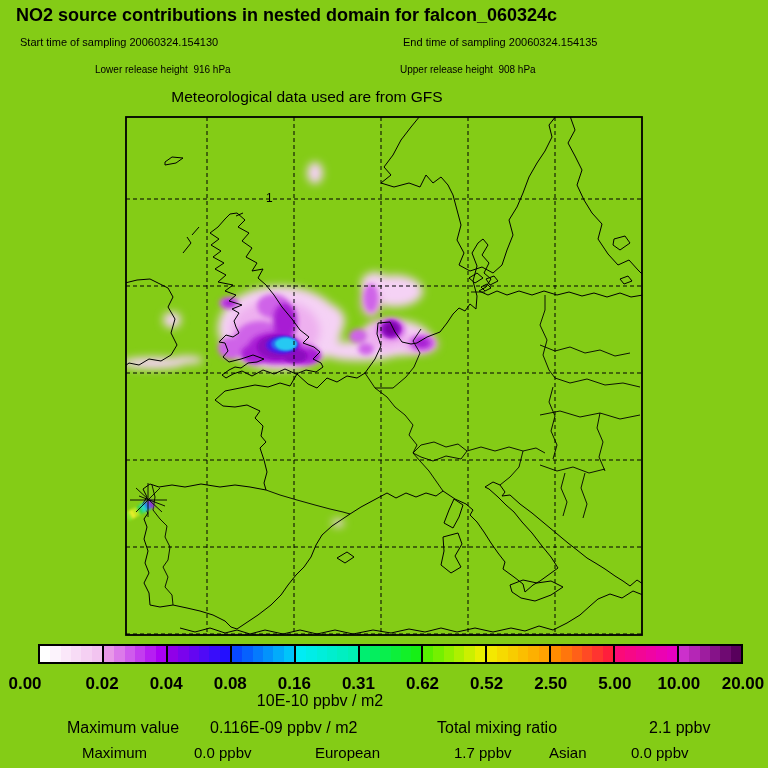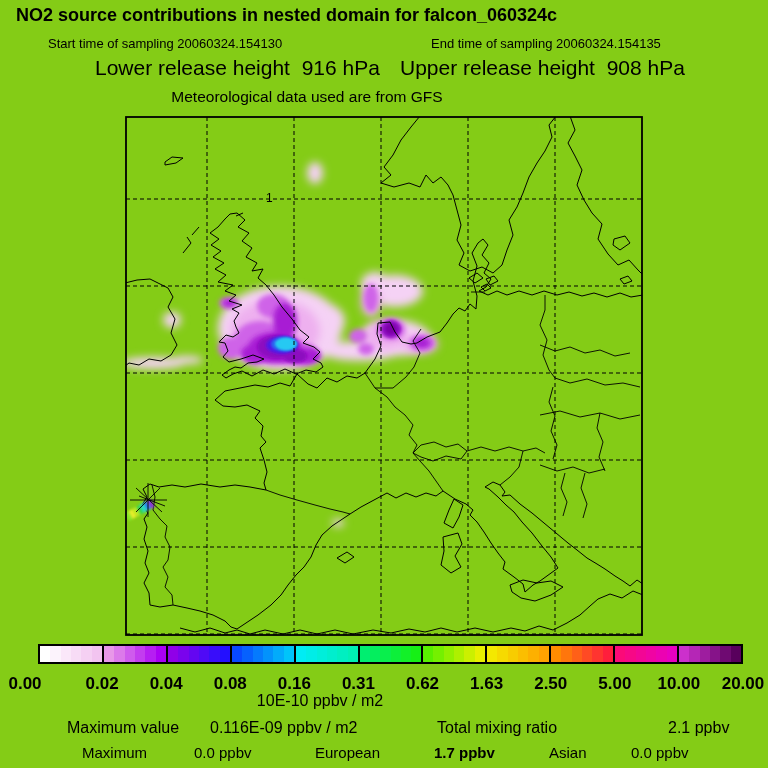--- a/index.html
+++ b/index.html
@@ -1,21 +1,21 @@
 <!DOCTYPE html>
 <html><head>
 <meta charset="utf-8">
 <style>
   html,body{margin:0;padding:0;background:#fff;}
   #canvas{position:relative;width:768px;height:768px;background:#84cc16;overflow:hidden;
           font-family:"Liberation Sans","DejaVu Sans",sans-serif;color:#000;}
   .abs{position:absolute;white-space:pre;}
   #plot-title{left:16px;top:5px;font-size:18px;font-weight:bold;}
-  .h2{top:36px;font-size:13px;margin-left:28px;}
-  .h3{top:56px;font-size:21px;}
+  .h2{top:36px;font-size:11px;}
+  .h3{top:64px;font-size:10px;}
   #met-line{top:88px;left:0;width:614px;text-align:center;font-size:15.5px;white-space:pre;}
   #map-wrap{position:absolute;left:125px;top:116px;width:518px;height:520px;}
   #colorbar{position:absolute;left:38px;top:644px;width:705px;height:20px;display:flex;
             border:2px solid #000;box-sizing:border-box;}
   .cb-seg{flex:1 1 0;border-right:2px solid #000;}
   .cb-seg:last-child{border-right:none;}
   .cb-tick{position:absolute;top:666px;transform:translateX(-50%);font-size:17px;font-weight:bold;white-space:pre;margin-top:8px;}
   #units-label{top:692px;left:0;width:640px;text-align:center;font-size:16px;}
   .statA{top:719px;font-size:16px;}
   .statB{top:744px;font-size:15px;}
@@ -198,34 +198,34 @@
       <div class="cb-seg" style="background: linear-gradient(90deg, rgb(204, 48, 204) 0%, rgb(204, 48, 204) 16.67%, rgb(181, 38, 182) 16.67%, rgb(181, 38, 182) 33.33%, rgb(158, 29, 159) 33.33%, rgb(158, 29, 159) 50%, rgb(134, 19, 137) 50%, rgb(134, 19, 137) 66.67%, rgb(111, 10, 114) 66.67%, rgb(111, 10, 114) 83.33%, rgb(88, 0, 92) 83.33%, rgb(88, 0, 92) 100%);"></div>
     </div>
   <div id="ticks">
       <span class="cb-tick" style="left: 25px;">0.00</span>
       <span class="cb-tick" style="left: 102.09px;">0.02</span>
       <span class="cb-tick" style="left: 166.18px;">0.04</span>
       <span class="cb-tick" style="left: 230.27px;">0.08</span>
       <span class="cb-tick" style="left: 294.36px;">0.16</span>
       <span class="cb-tick" style="left: 358.45px;">0.31</span>
       <span class="cb-tick" style="left: 422.54px;">0.62</span>
-      <span class="cb-tick" style="left: 486.63px;">1.63</span>
+      <span class="cb-tick" style="left: 486.63px;">0.52</span>
       <span class="cb-tick" style="left: 550.72px;">2.50</span>
       <span class="cb-tick" style="left: 614.81px;">5.00</span>
       <span class="cb-tick" style="left: 678.9px;">10.00</span>
       <span class="cb-tick" style="left: 742.99px;">20.00</span>
     </div>
   <div id="units-label" class="abs">10E-10 ppbv / m2</div>
 
   <span class="abs statA" style="left:67px">Maximum value</span>
   <span class="abs statA" style="left:210px">0.116E-09 ppbv / m2</span>
   <span class="abs statA" style="left:437px">Total mixing ratio</span>
-  <span class="abs statA" style="left:668px">2.1 ppbv</span>
+  <span class="abs statA" style="left:649px">2.1 ppbv</span>
   <div id="sources-row">
       <span class="abs statB" style="left: 82px;">Maximum</span>
       <span class="abs statB" style="left: 194px;">0.0 ppbv</span>
       <span class="abs statB" style="left: 315px;">European</span>
-      <span class="abs statB" style="left: 434px; font-weight: bold;">1.7 ppbv</span>
+      <span class="abs statB" style="left: 454px;">1.7 ppbv</span>
       <span class="abs statB" style="left: 549px;">Asian</span>
       <span class="abs statB" style="left: 631px;">0.0 ppbv</span>
     </div>
 
 </div>
 
 </body></html>

